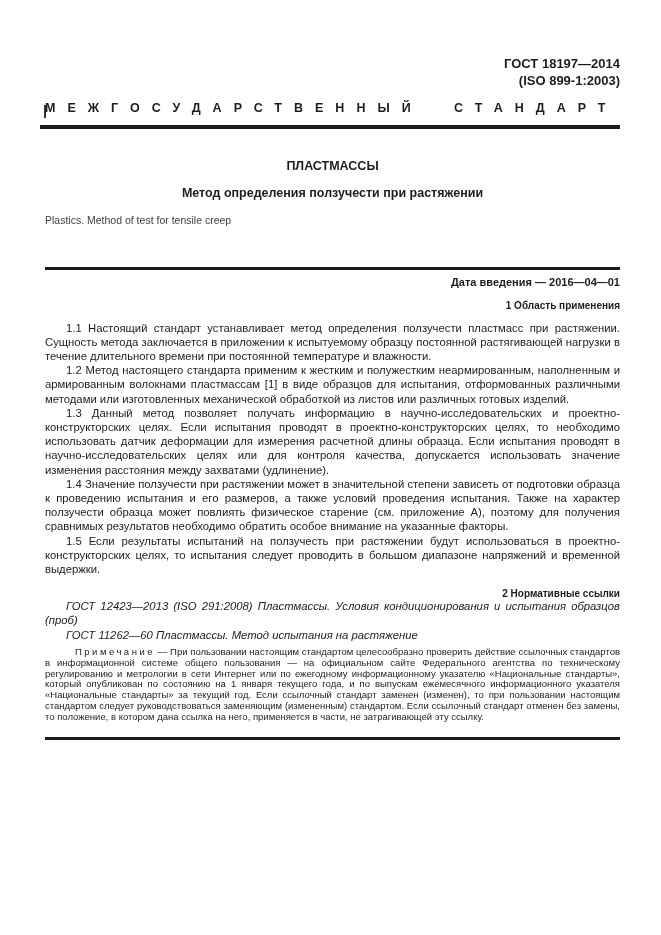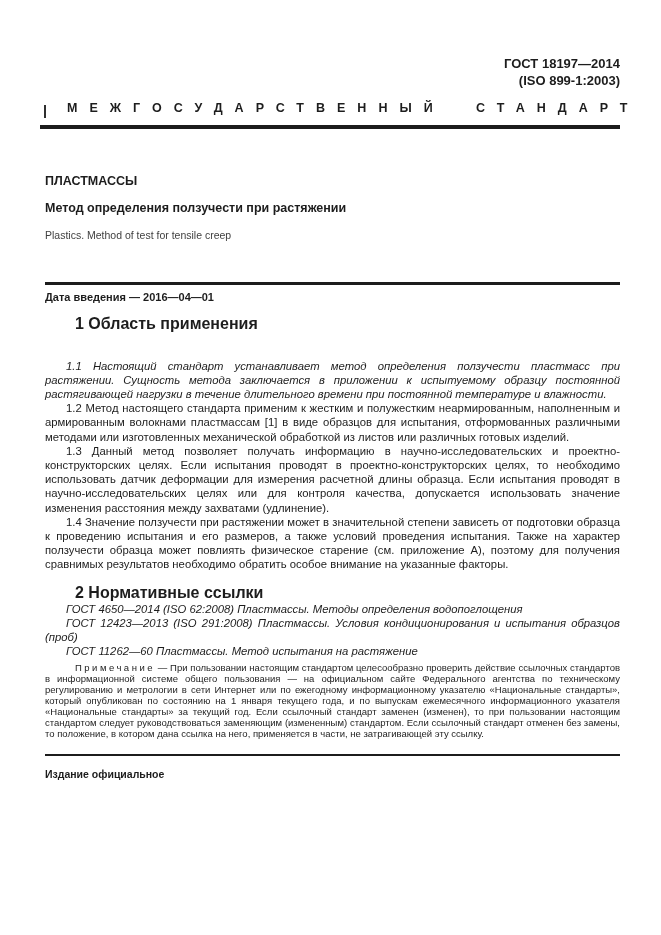--- a/index.html
+++ b/index.html
@@ -12,37 +12,36 @@
     box-sizing:border-box;
     padding:55px 41px 0 45px;
     overflow:hidden;
   }
   .doc-codes{text-align:right;font-weight:bold;font-size:13px;line-height:17px;}
   .standard-kind{
     margin-top:12px;
     font-weight:bold;font-size:12.5px;
     letter-spacing:12px;word-spacing:16px;
     white-space:nowrap;
-    padding-left:22px;
   }
   .rule{background:#1c1c1c;}
   .rule.thick{height:4px;margin-top:10px;margin-left:-5px;}
   .rule.thin{height:2.5px;}
   .title-rule{margin-top:41px;}
-  .subject{margin-top:45px;font-weight:bold;font-size:12.5px;}
-  .title-ru{margin-top:13px;text-align:left;font-weight:bold;font-size:12.5px;}
+  .subject{margin-top:30px;text-align:center;font-weight:bold;font-size:12.5px;}
+  .title-ru{margin-top:13px;text-align:center;font-weight:bold;font-size:12.5px;}
   .title-en{margin-top:14px;text-align:left;font-size:10.5px;color:#3f3f3f;}
-  .date-line{margin-top:6px;text-align:left;font-weight:bold;font-size:11px;}
-  .sec-heading{margin:12px 0 0 30px;font-size:16px;font-weight:bold;}
+  .date-line{margin-top:6px;text-align:right;font-weight:bold;font-size:11px;}
+  .sec-heading{margin:12px 0 0 30px;font-size:10px;font-weight:bold;text-align:right;}
   .body p{
     margin:0;
     font-size:11.3px;line-height:14.2px;
     text-align:justify;text-indent:21px;
   }
-  .body p.first{margin-top:26px;font-style:italic;}
+  .body p.first{margin-top:10px;}
   .body p.ref{font-style:italic;}
   .note{
     margin-top:5px;
     font-size:9.5px;line-height:10.9px;
     text-align:justify;text-indent:21px;
     color:#242424;
   }
   .note .note-label{letter-spacing:2.5px;margin-left:9px;}
   .footer-rule{margin-top:14px;}
   .edition{margin-top:12px;font-weight:bold;font-size:10.5px;}
@@ -72,30 +71,29 @@
   <div class="rule thin title-rule"></div>
 
   <div class="date-line">Дата введения — 2016—04—01</div>
 
   <div class="body">
     <div class="sec-heading">1 Область применения</div>
     <p class="first">1.1 Настоящий стандарт устанавливает метод определения ползучести пластмасс при растяжении. Сущность метода заключается в приложении к испытуемому образцу постоянной растягивающей нагрузки в течение длительного времени при постоянной температуре и влажности.</p>
     <p>1.2 Метод настоящего стандарта применим к жестким и полужестким неармированным, наполненным и армированным волокнами пластмассам [1] в виде образцов для испытания, отформованных различными методами или изготовленных механической обработкой из листов или различных готовых изделий.</p>
     <p>1.3 Данный метод позволяет получать информацию в научно-исследовательских и проектно-конструкторских целях. Если испытания проводят в проектно-конструкторских целях, то необходимо использовать датчик деформации для измерения расчетной длины образца. Если испытания проводят в научно-исследовательских целях или для контроля качества, допускается использовать значение изменения расстояния между захватами (удлинение).</p>
     <p>1.4 Значение ползучести при растяжении может в значительной степени зависеть от подготовки образца к проведению испытания и его размеров, а также условий проведения испытания. Также на характер ползучести образца может повлиять физическое старение (см. приложение А), поэтому для получения сравнимых результатов необходимо обратить особое внимание на указанные факторы.</p>
+    <p>1.5 Если результаты испытаний на ползучесть при растяжении будут использоваться в проектно-конструкторских целях, то испытания следует проводить в большом диапазоне напряжений и временной выдержки.</p>
   </div>
 
   <div class="body">
     <div class="sec-heading">2 Нормативные ссылки</div>
-    <p class="ref">ГОСТ 4650—2014 (ISO 62:2008) Пластмассы. Методы определения водопоглощения</p>
     <p class="ref">ГОСТ 12423—2013 (ISO 291:2008) Пластмассы. Условия кондиционирования и испытания образцов (проб)</p>
     <p class="ref">ГОСТ 11262—60 Пластмассы. Метод испытания на растяжение</p>
     <div class="note">
       <span class="note-label">Примечание</span>
       <span>— При пользовании настоящим стандартом целесообразно проверить действие ссылочных стандартов в информационной системе общего пользования — на официальном сайте Федерального агентства по техническому регулированию и метрологии в сети Интернет или по ежегодному информационному указателю «Национальные стандарты», который опубликован по состоянию на 1 января текущего года, и по выпускам ежемесячного информационного указателя «Национальные стандарты» за текущий год. Если ссылочный стандарт заменен (изменен), то при пользовании настоящим стандартом следует руководствоваться заменяющим (измененным) стандартом. Если ссылочный стандарт отменен без замены, то положение, в котором дана ссылка на него, применяется в части, не затрагивающей эту ссылку.</span>
     </div>
   </div>
 
   <div class="rule thin footer-rule"></div>
-  <div class="edition">Издание официальное</div>
   <div class="page-number">1</div>
 
 </div>
 
 </body></html>

